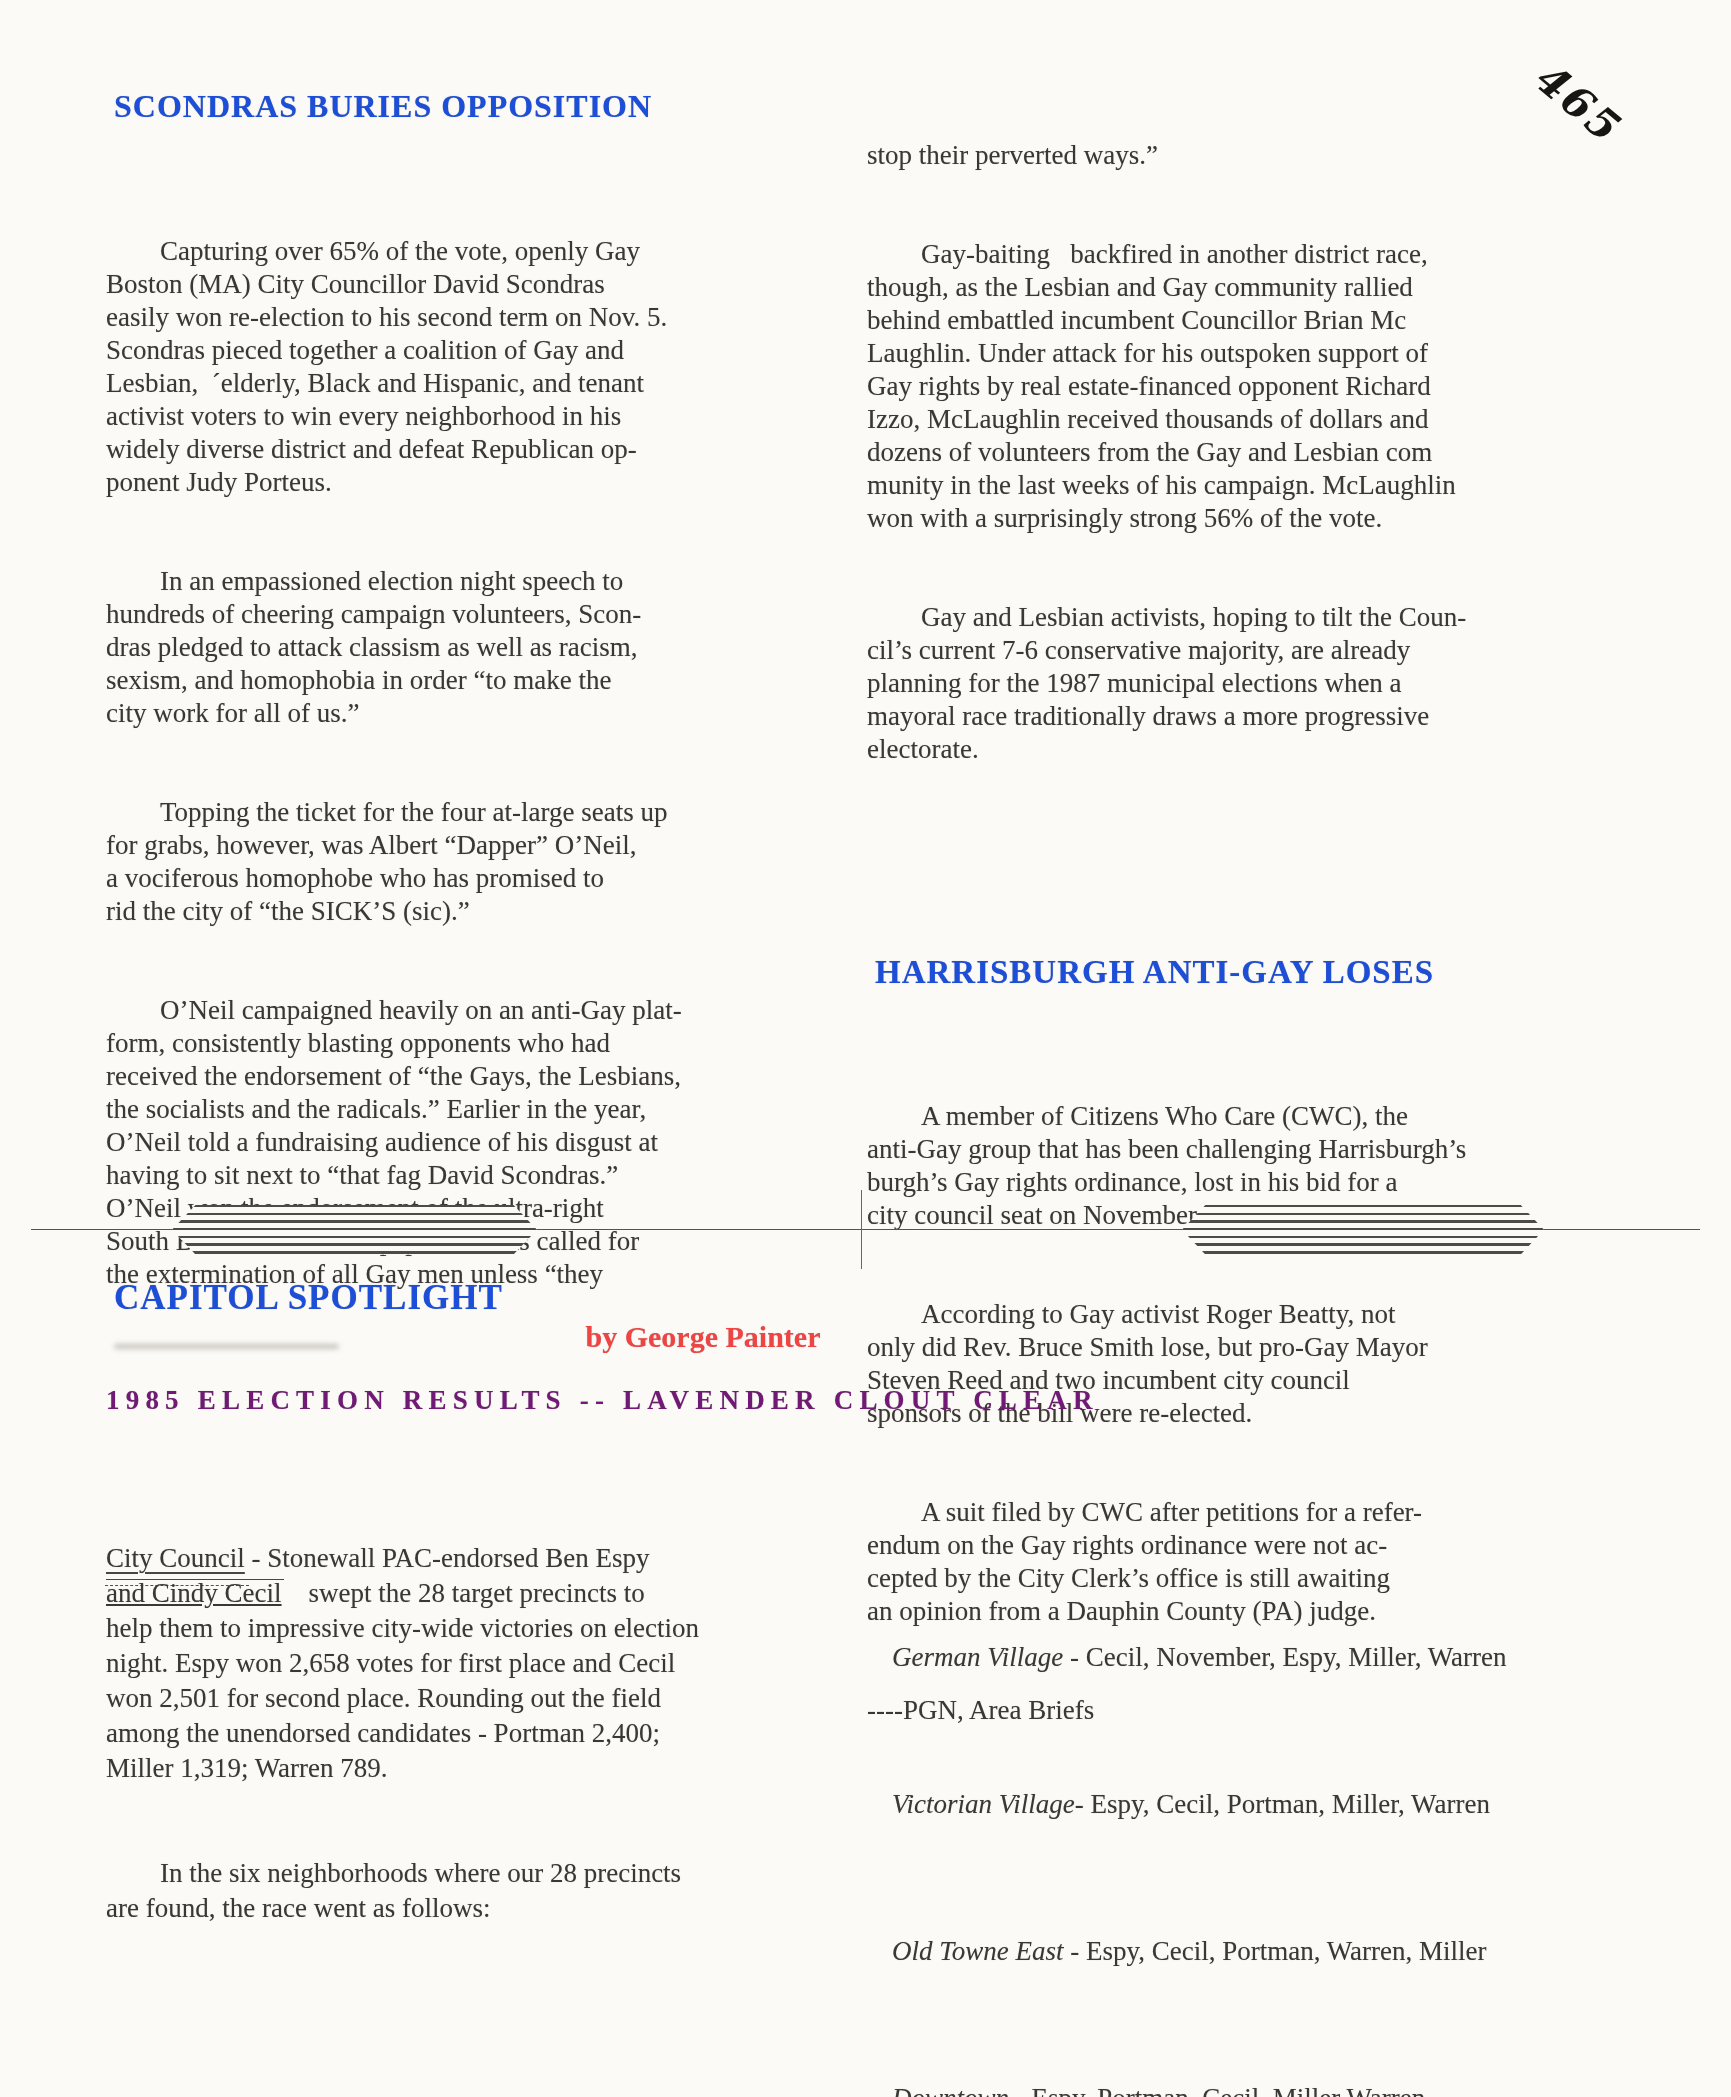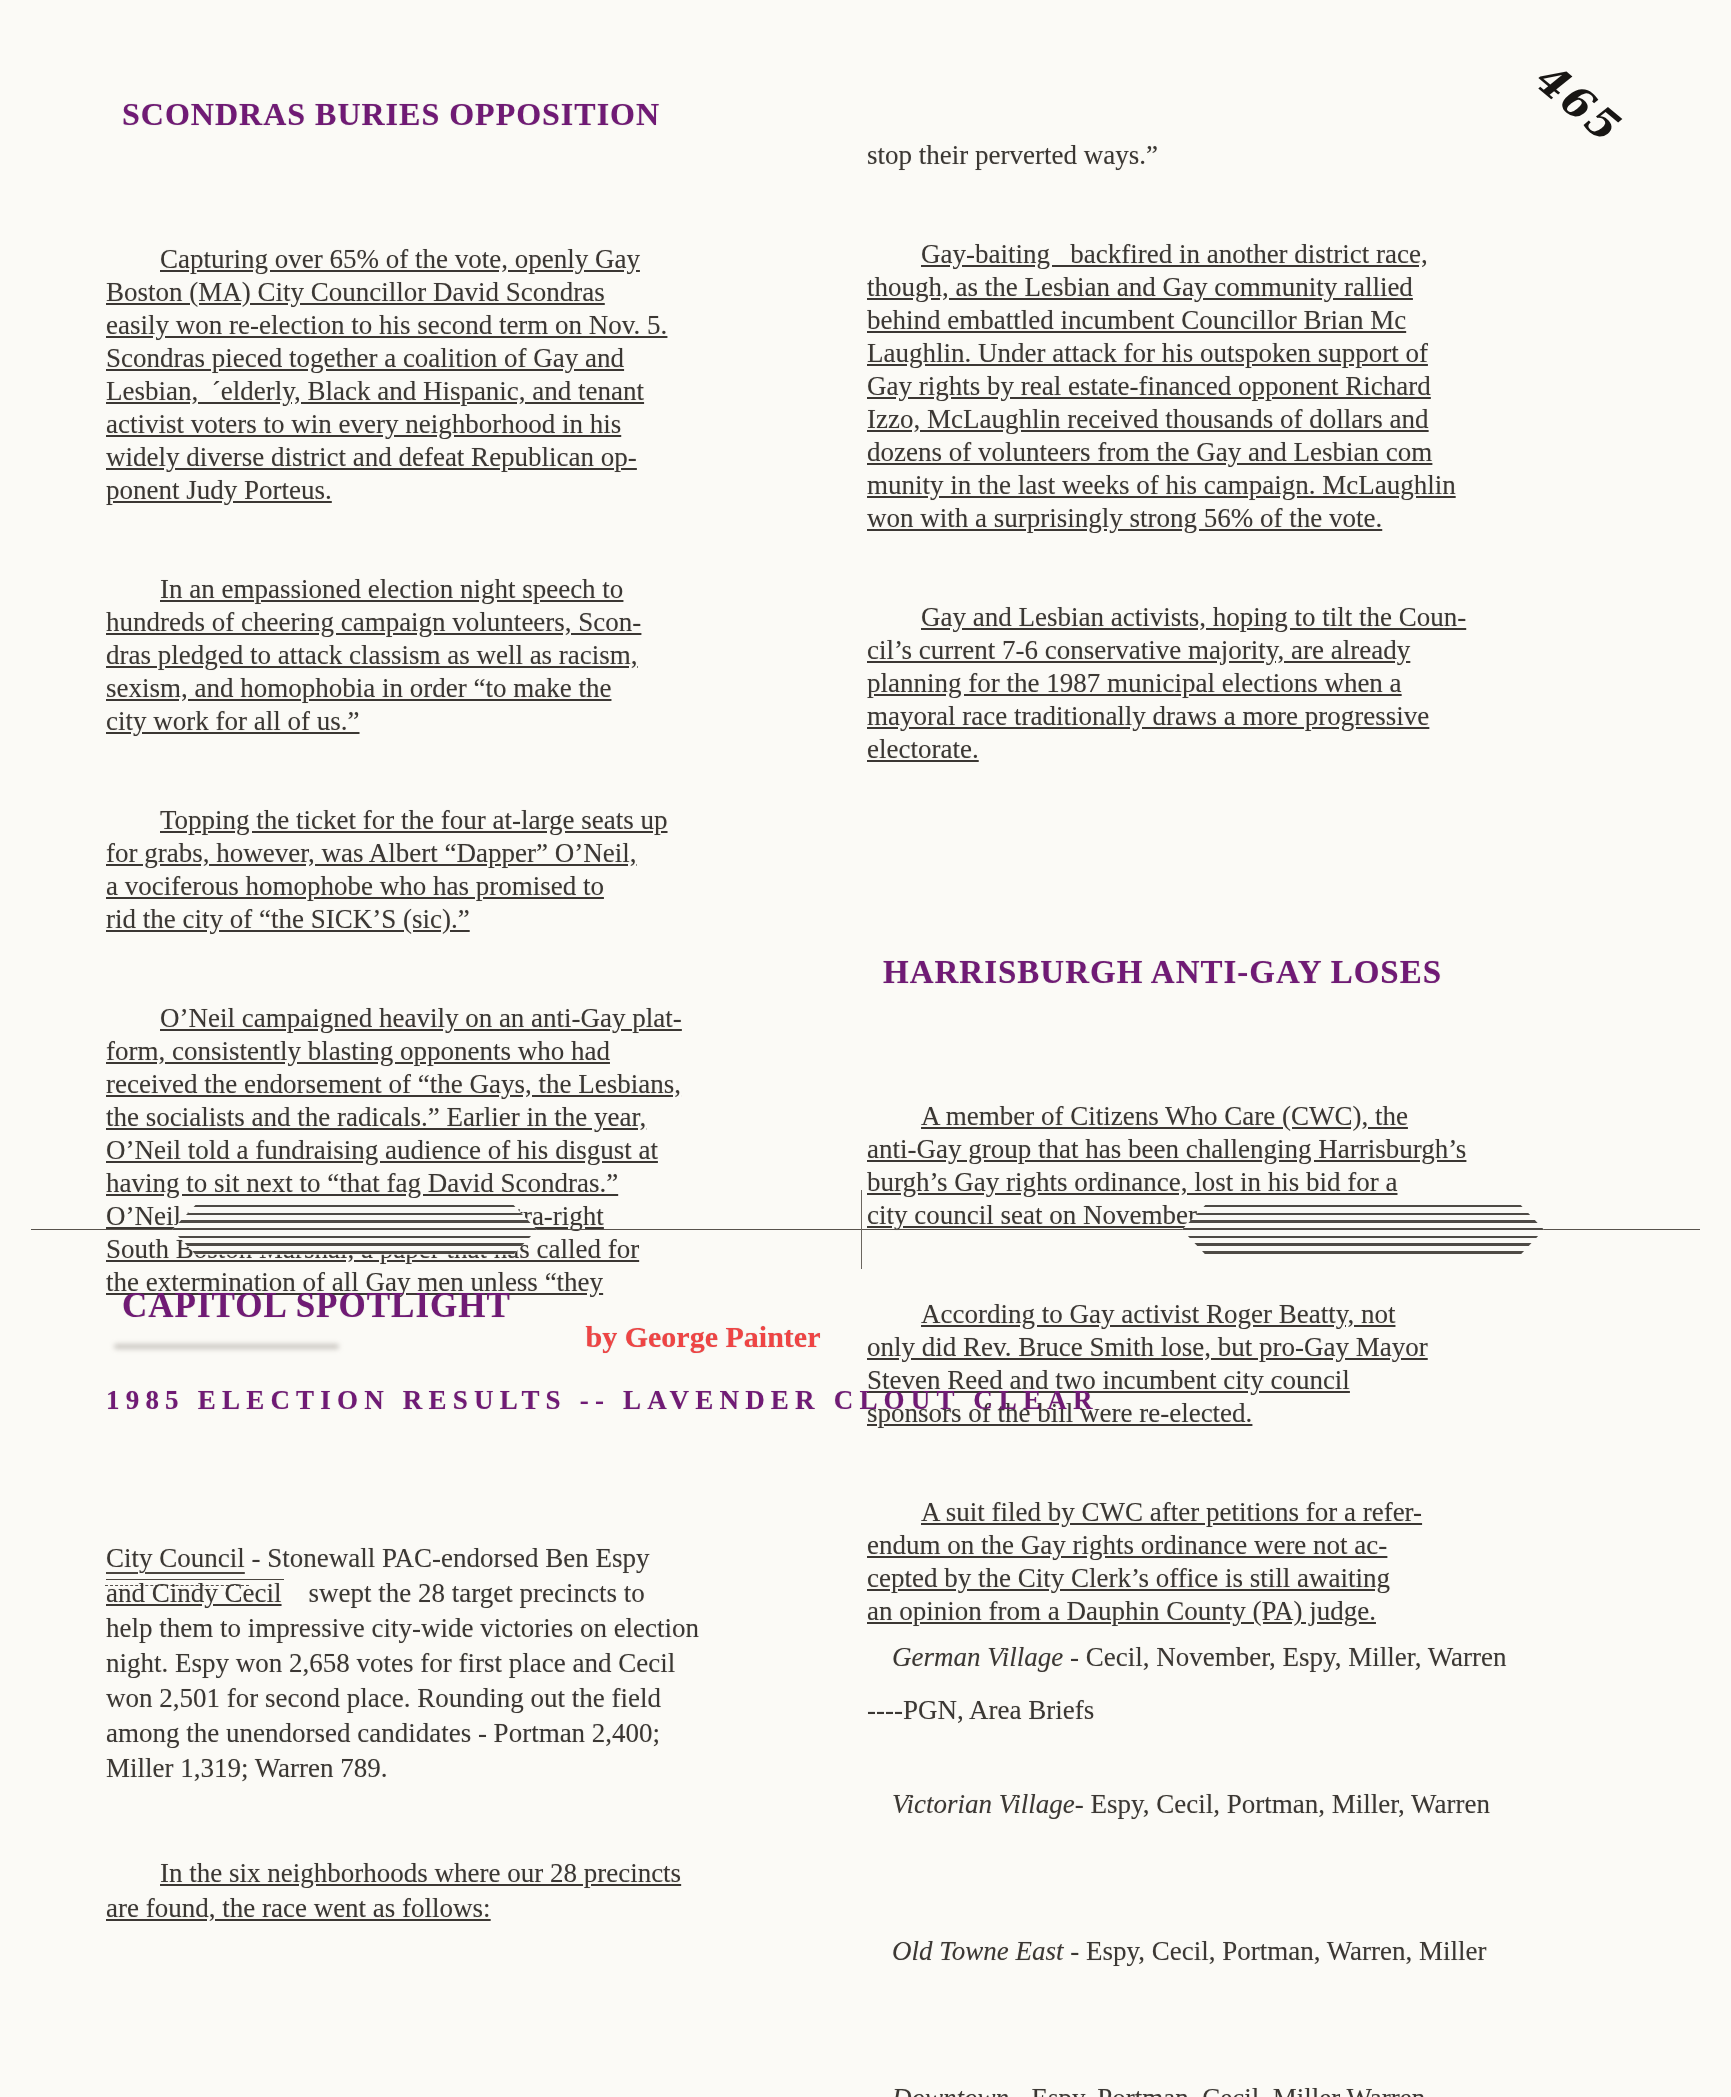--- a/index.html
+++ b/index.html
@@ -12,23 +12,23 @@
     overflow:hidden;
   }
   .body-text{
     font-size:27px;
     white-space:pre;
     text-shadow:0 0 1px rgba(70,64,58,.28);
   }
   .lh-top{line-height:33px;}
   .lh-bot{line-height:35px;}
   .body-text p{margin:0;}
-  p.indent{text-indent:54px;text-decoration:underline;}
+  p.indent{text-indent:54px;}
   h1,h2{
-    font-weight:bold;color:#701a75;margin:16px;
+    font-weight:bold;color:#1d4ed8;margin:8px;
     letter-spacing:1px;
     text-shadow:0 0 1px rgba(40,36,32,.35);
   }
   .article-title{font-size:32px;line-height:38px;}
 
   .col-top-left{position:absolute;left:106px;top:79px;width:787px;}
   .col-top-left h1{margin-bottom:44px;}
 
   .col-top-right{position:absolute;left:867px;top:73px;width:815px;}
   .col-top-right h2{margin-top:121px;margin-bottom:42px;font-size:33px;line-height:39px;}

